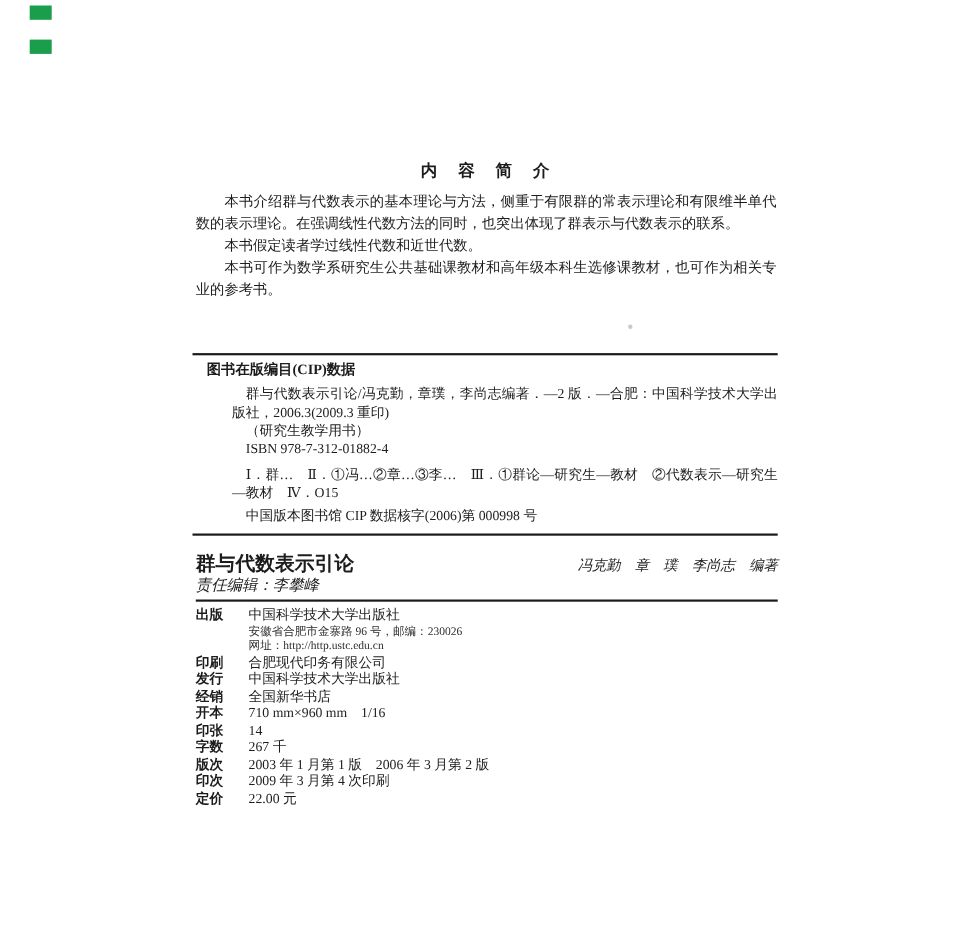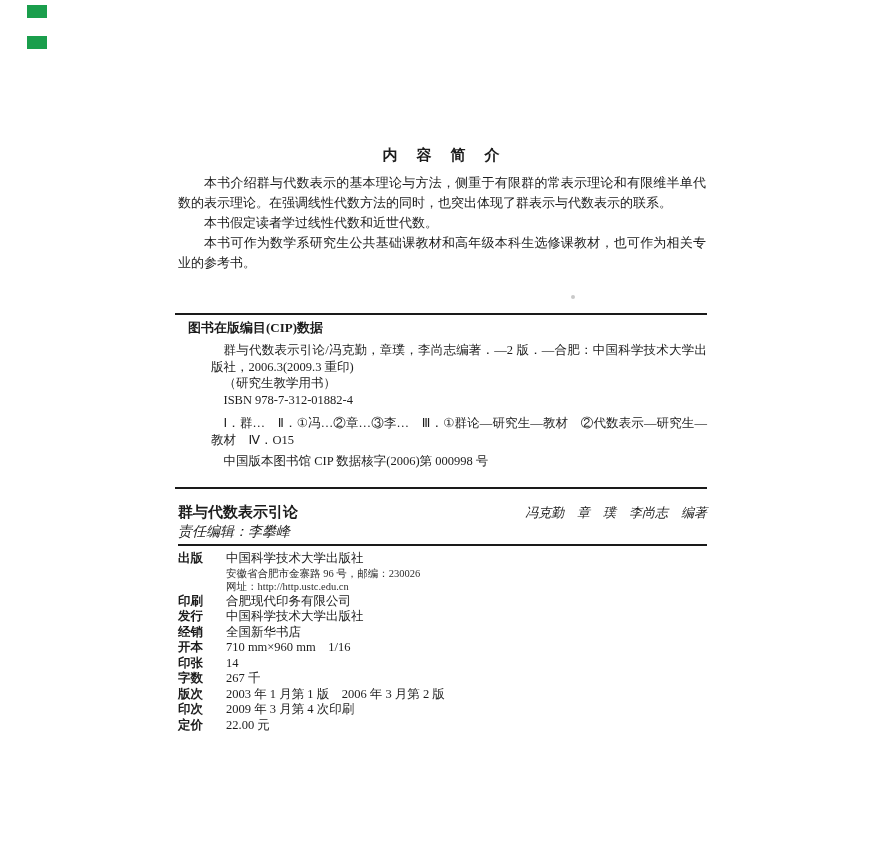--- a/index.html
+++ b/index.html
@@ -1,46 +1,46 @@
 <!DOCTYPE html>
 <html><head>
 <meta charset="utf-8">
 <style>
-  * { margin:0; padding:0; box-sizing:border-box;font-family:Liberation Serif, serif; }
+  * { margin:0; padding:0; box-sizing:border-box; }
   html,body { background:#ffffff; }
   body { font-family:"Liberation Serif","DejaVu Serif",serif; color:#1c1c1c; }
   .page { position:relative; width:870px; height:842px; background:#ffffff; overflow:hidden; }
 
   
   .mark { position:absolute; width:20px; height:13px; }
   .mark-1 { left:27px; top:5px; }
   .mark-2 { left:27px; top:36px; }
   .dot-artifact { position:absolute; left:571px; top:295px; width:4px; height:4px;
                   border-radius:50%; background:#c9c9c9; }
 
   
   .summary { position:absolute; left:178px; top:146px; width:528px; }
   .summary-heading { text-align:center; font-weight:bold; font-size:15px;
                      letter-spacing:2px; margin-bottom:8px; }
   .summary p { font-size:13px; line-height:20px; text-indent:2em; text-align:justify; }
 
   
-  .cip { position:absolute; left:175px; top:313px; width:532px;
+  .cip { position:absolute; left:175px; top:321px; width:532px;
          border-top:2px solid #1a1a1a; border-bottom:2px solid #1a1a1a;
-         padding:5px 0 17px 0; }
+         padding:5px 0 7px 0; }
   .cip-heading { font-weight:bold; font-size:13px; padding-left:1em; line-height:16px; }
   .cip p { font-size:12.5px; line-height:16.5px; text-indent:1em; text-align:justify;margin-left:36px; }
   .cip .cip-desc { margin-top:6px; }
   .cip .cip-class { margin-top:7px; }
   .cip .cip-record { margin-top:5px; }
 
   
   .bottom-block { position:absolute; left:178px; top:503px; width:529px; }
   .title-row { display:flex; justify-content:space-between; align-items:baseline; }
-  .book-title { font-weight:bold; font-size:15px; line-height:18px; }
+  .book-title { font-weight:bold; font-size:18px; line-height:18px; }
   .book-authors { font-style:italic; font-size:13px; }
   .editor-line { font-style:italic; font-size:14px; line-height:16px; margin-top:2px; }
   .title-rule { border-bottom:2px solid #1a1a1a; margin-top:4px; }
 
   .colophon { margin-top:5px; font-size:12.5px; }
   .colophon .row { display:flex; line-height:15.5px;justify-content:flex-end; }
   .colophon .row .lbl { width:48px; font-weight:bold; flex:0 0 48px; }
   .colophon .row .val { flex:1; }
   .colophon .row.sub { line-height:13.5px; }
   .colophon .row.sub .val { font-size:10.5px; color:#2e2e2e; }

